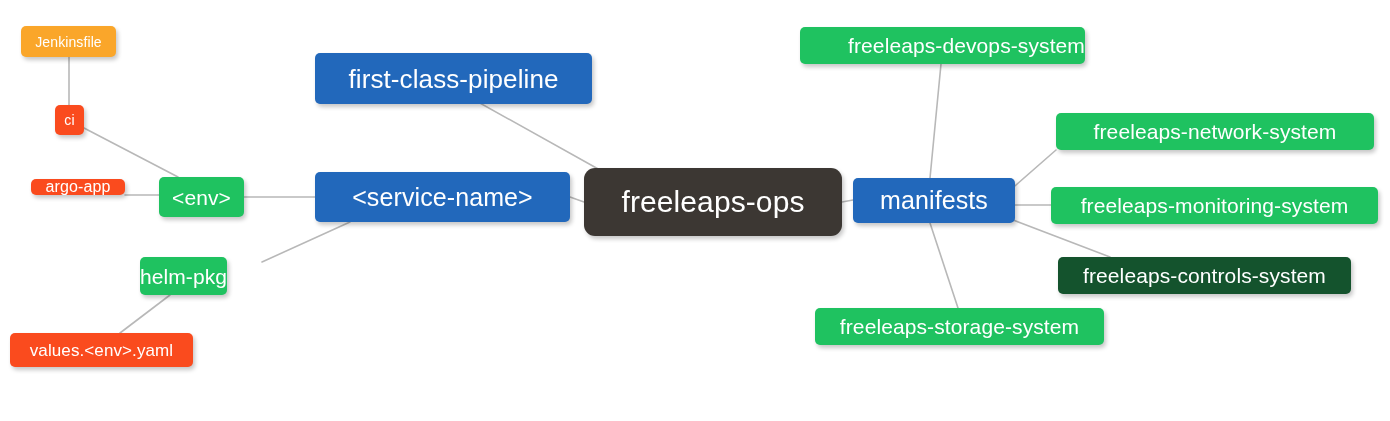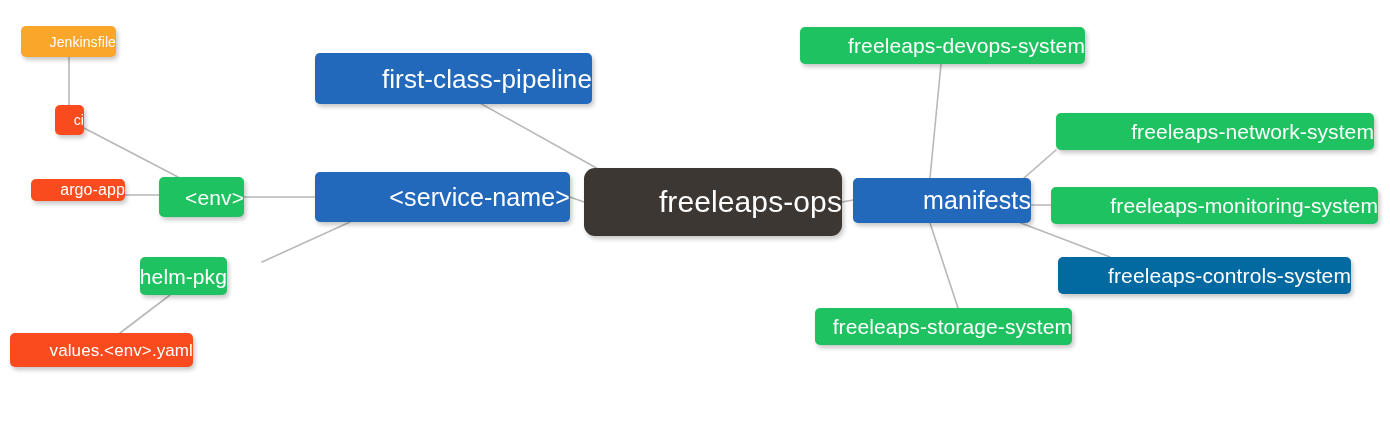--- a/index.html
+++ b/index.html
@@ -35,21 +35,21 @@
     left: 0;
     top: 0;
     width: 1390px;
     height: 421px;
   }
   .node {
     position: absolute;
     box-sizing: border-box;
     display: flex;
     align-items: center;
-    justify-content: flex-end;
+    justify-content: center;
     border-radius: 5px;
     color: #ffffff;
     white-space: nowrap;
     box-shadow: 2px 3px 4px rgba(0,0,0,0.22);
     letter-spacing: 0.1px;
     line-height: 1;
   }
   .node.root {
     border-radius: 11px;
   }
@@ -74,53 +74,53 @@
       <path d="M 1008 218 L 1110 257" stroke="#b8b8b8" stroke-width="1.6" fill="none" stroke-linecap="round"></path>
       <path d="M 930 223 L 958 308" stroke="#b8b8b8" stroke-width="1.6" fill="none" stroke-linecap="round"></path>
     </svg>
   <div id="node-layer">
       <div class="node root" style="left: 584px; top: 168px; width: 258px; height: 68px; background: rgb(60, 55, 51); font-size: 30px;">
         <span>freeleaps-ops</span>
       </div>
       <div class="node" style="left: 315px; top: 172px; width: 255px; height: 50px; background: rgb(34, 104, 187); font-size: 25px;">
         <span>&lt;service-name&gt;</span>
       </div>
-      <div class="node" style="left: 853px; top: 178px; width: 178px; height: 45px; background: rgb(34, 104, 187); font-size: 25px;">
+      <div class="node" style="left: 853px; top: 178px; width: 162px; height: 45px; background: rgb(34, 104, 187); font-size: 25px;">
         <span>manifests</span>
       </div>
       <div class="node" style="left: 315px; top: 37px; width: 277px; height: 51px; background: rgb(34, 104, 187); font-size: 26px; margin-top: 16px;">
         <span>first-class-pipeline</span>
       </div>
       <div class="node" style="left: 159px; top: 177px; width: 85px; height: 40px; background: rgb(31, 194, 96); font-size: 21px;">
         <span>&lt;env&gt;</span>
       </div>
       <div class="node" style="left: 140px; top: 257px; width: 87px; height: 38px; background: rgb(31, 194, 96); font-size: 21px;">
         <span>helm-pkg</span>
       </div>
       <div class="node" style="left: 55px; top: 105px; width: 29px; height: 30px; background: rgb(250, 75, 30); font-size: 14px;">
         <span>ci</span>
       </div>
       <div class="node" style="left: 21px; top: 26px; width: 95px; height: 31px; background: rgb(250, 166, 42); font-size: 14px;">
         <span>Jenkinsfile</span>
       </div>
-      <div class="node" style="left: 31px; top: 179px; width: 94px; height: 22px; background: rgb(250, 75, 30); font-size: 16px;">
+      <div class="node" style="left: 31px; top: 179px; width: 94px; height: 16px; background: rgb(250, 75, 30); font-size: 16px;">
         <span>argo-app</span>
       </div>
       <div class="node" style="left: 10px; top: 333px; width: 183px; height: 34px; background: rgb(250, 75, 30); font-size: 17px;">
         <span>values.&lt;env&gt;.yaml</span>
       </div>
       <div class="node" style="left: 800px; top: 27px; width: 285px; height: 37px; background: rgb(31, 194, 96); font-size: 21px; padding-left: 48px;">
         <span>freeleaps-devops-system</span>
       </div>
       <div class="node" style="left: 1056px; top: 113px; width: 318px; height: 37px; background: rgb(31, 194, 96); font-size: 21px;">
         <span>freeleaps-network-system</span>
       </div>
       <div class="node" style="left: 1051px; top: 187px; width: 327px; height: 37px; background: rgb(31, 194, 96); font-size: 21px;">
         <span>freeleaps-monitoring-system</span>
       </div>
-      <div class="node" style="left: 1058px; top: 257px; width: 293px; height: 37px; background: #0369a1; font-size: 21px;">
+      <div class="node" style="left: 1058px; top: 257px; width: 293px; height: 37px; background: #14532d; font-size: 21px;">
         <span>freeleaps-controls-system</span>
       </div>
-      <div class="node" style="left: 815px; top: 308px; width: 257px; height: 37px; background: rgb(31, 194, 96); font-size: 21px;">
+      <div class="node" style="left: 815px; top: 308px; width: 289px; height: 37px; background: rgb(31, 194, 96); font-size: 21px;">
         <span>freeleaps-storage-system</span>
       </div>
     </div>
 </div>
 
 </body></html>

